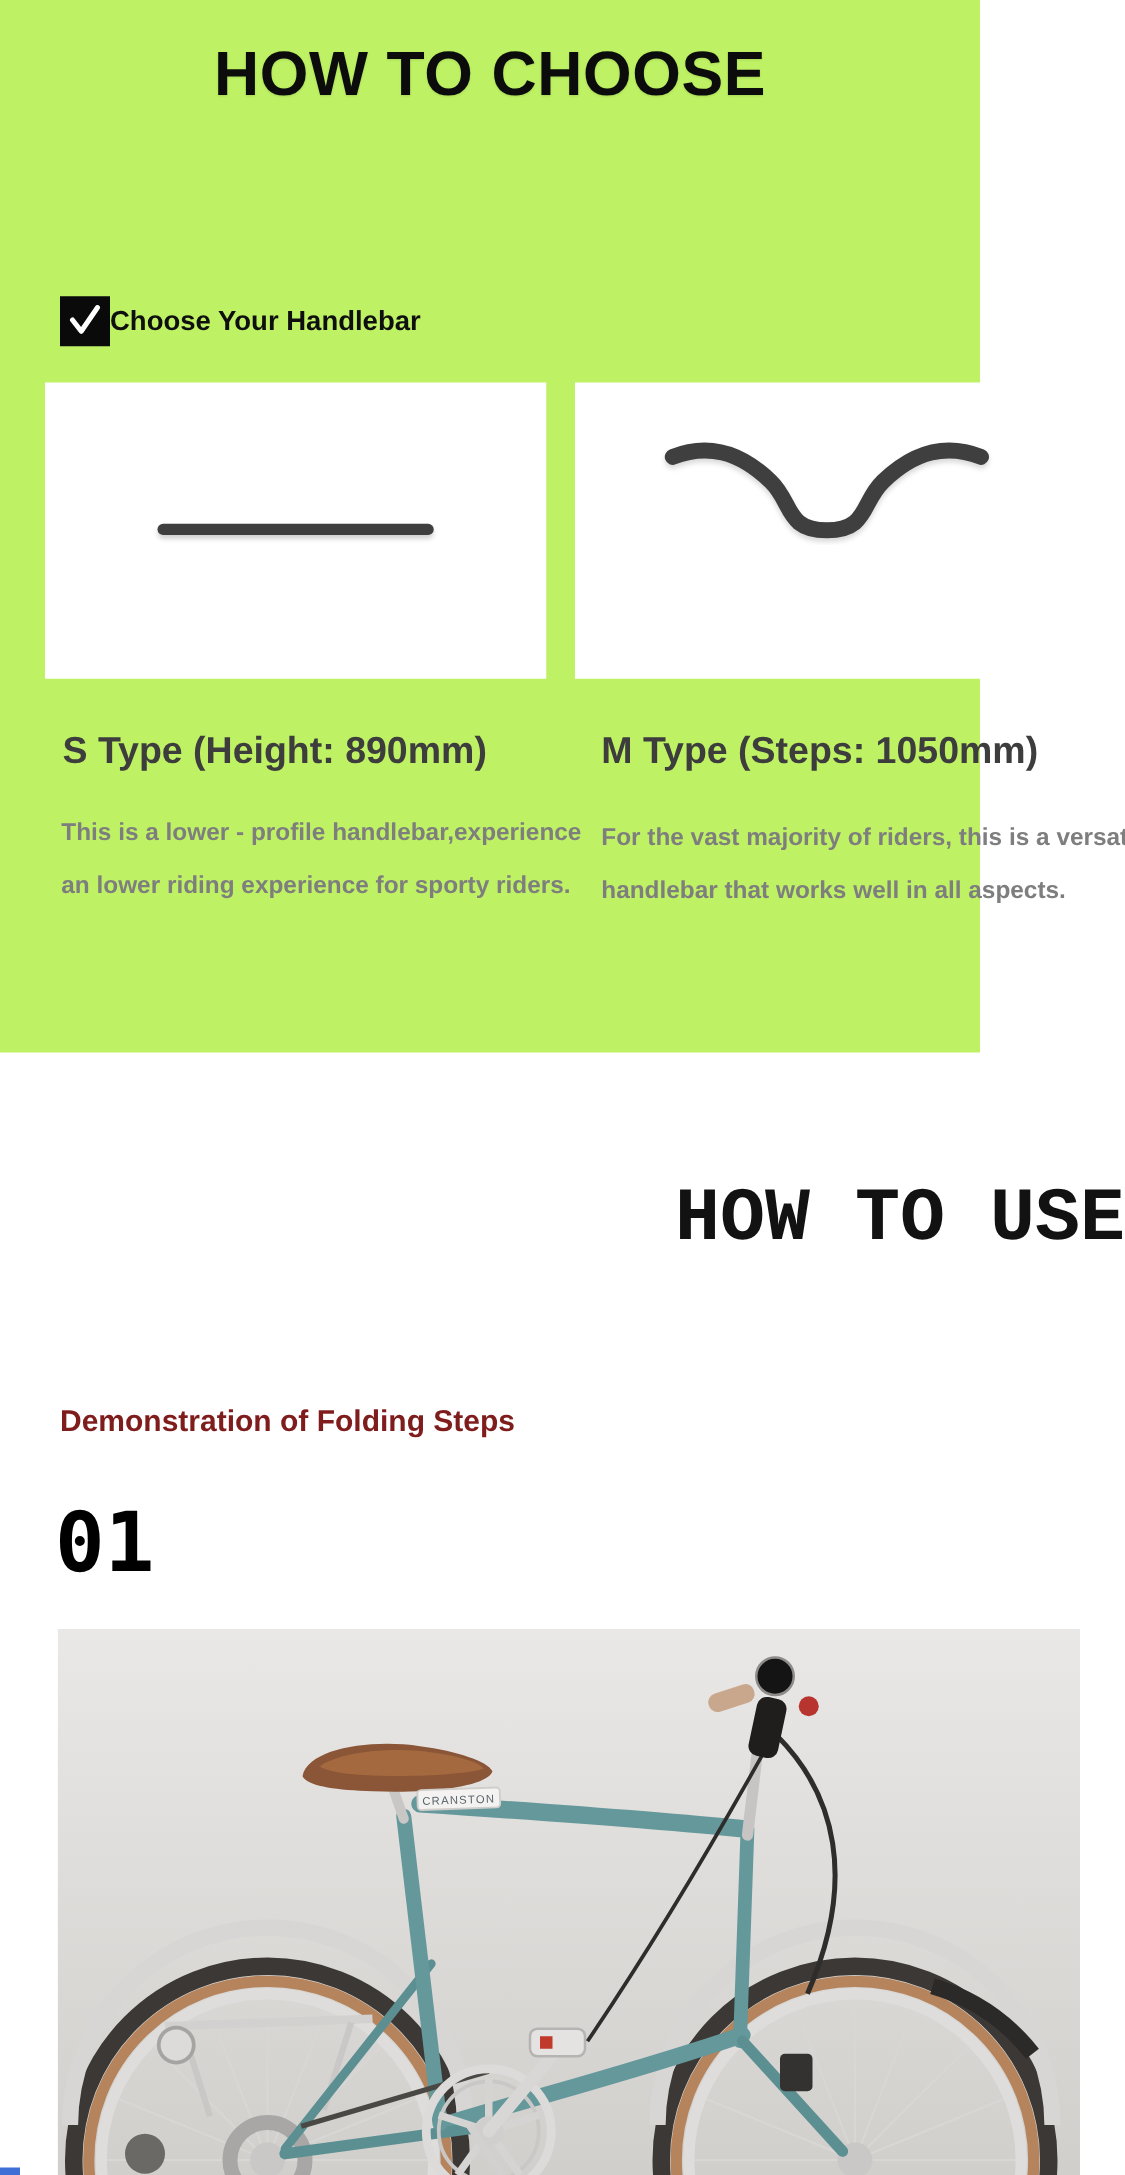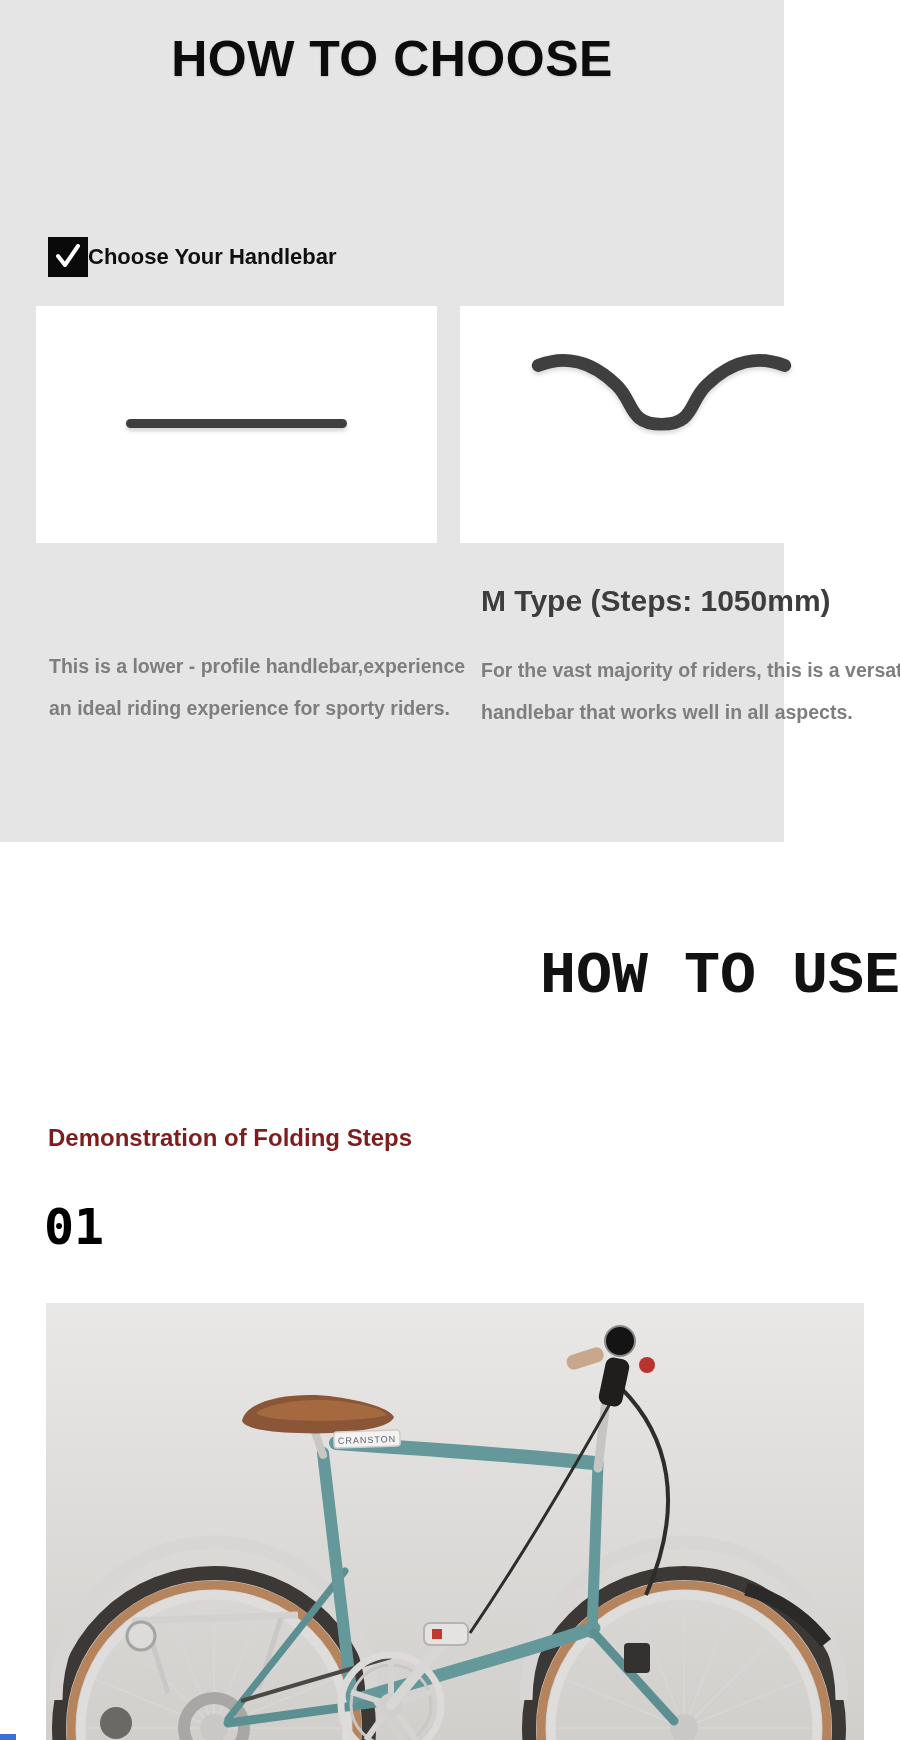--- a/index.html
+++ b/index.html
@@ -13,21 +13,21 @@
     margin: 0 auto;
     background: #ffffff;
     overflow: hidden;
   }
 
   
   .choose-section {
     position: absolute;
     left: 0; top: 0;
     width: 784px; height: 842px;
-    background: #e5e5e5;
+    background: #bef264;
     padding-left: 24px;
   }
   .choose-title {
     position: absolute;
     left: 0; top: 30px;
     width: 100%;
     text-align: center;
     font-size: 50px;
     font-weight: 900;
     letter-spacing: 0.5px;
@@ -112,21 +112,21 @@
     left: 48px; top: 1124px;
     font-size: 24px;
     font-weight: 700;
     color: #7f1d1d;
     white-space: nowrap;
   }
   .step-number {
     position: absolute;
     left: 44px; top: 1202px;
     font-family: "DejaVu Sans Mono", monospace;
-    font-size: 50px;
+    font-size: 66px;
     font-weight: 600;
     color: #000000;
     line-height: 1;
   }
   .bike-photo {
     position: absolute;
     left: 46px; top: 1303px;
     width: 818px; height: 437px;
     overflow: hidden;
   }
@@ -160,25 +160,26 @@
     <div class="card left">
       <div class="straight-bar"></div>
     </div>
 
     <div class="card right">
       <svg class="riser-bar-svg" viewBox="0 0 280 94">
         <path d="M 14 22 C 42 11, 68 17, 94 42 C 112 59, 106 82, 140 82 C 174 82, 168 59, 186 42 C 212 17, 238 11, 266 22" fill="none" stroke="#3f3f3f" stroke-width="13" stroke-linecap="round" stroke-linejoin="round" style="filter: drop-shadow(0 3px 2px rgba(0,0,0,0.15));"></path>
       </svg>
     </div>
 
+    <div class="option-title left">S Type (Height: 890mm)</div>
     <div class="option-title right">M Type (Steps: 1050mm)</div>
 
     <div class="option-desc left">
       <div>This is a lower - profile handlebar,experience</div>
-      <div>an ideal riding experience for sporty riders.</div>
+      <div>an lower riding experience for sporty riders.</div>
     </div>
     <div class="option-desc right">
       <div>For the vast majority of riders, this is a versatile</div>
       <div>handlebar that works well in all aspects.</div>
     </div>
   </section>
 
   <h2 class="use-title">HOW TO USE</h2>
 
   <div class="use-subtitle">Demonstration of Folding Steps</div>

